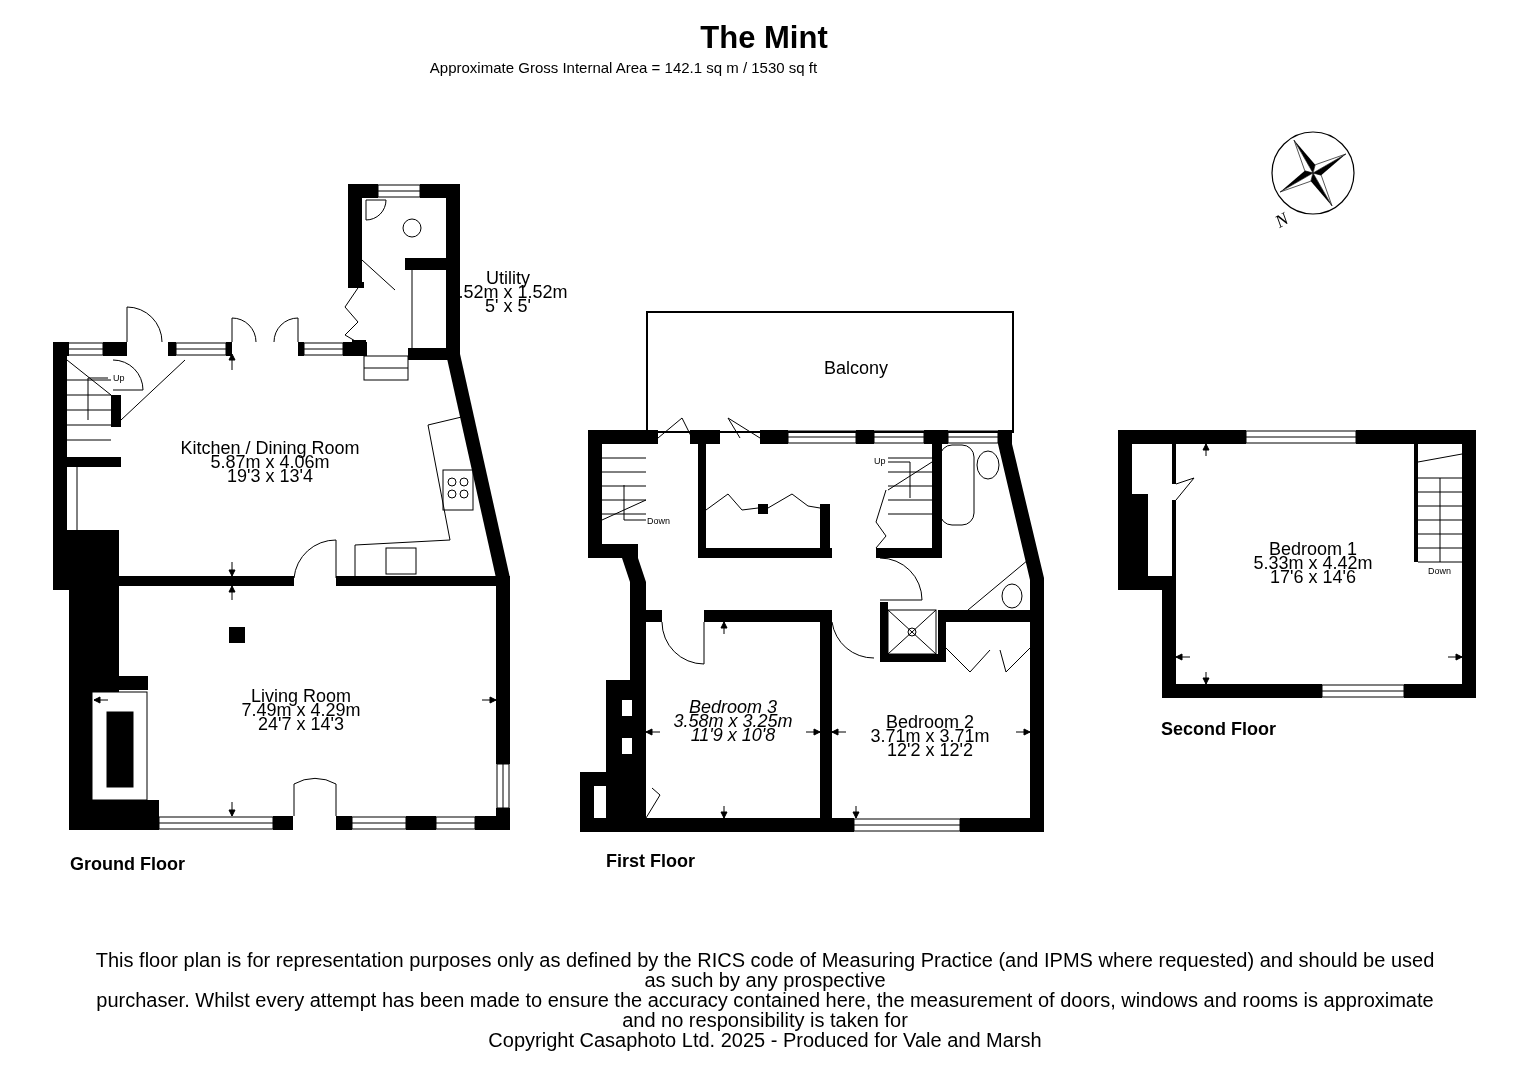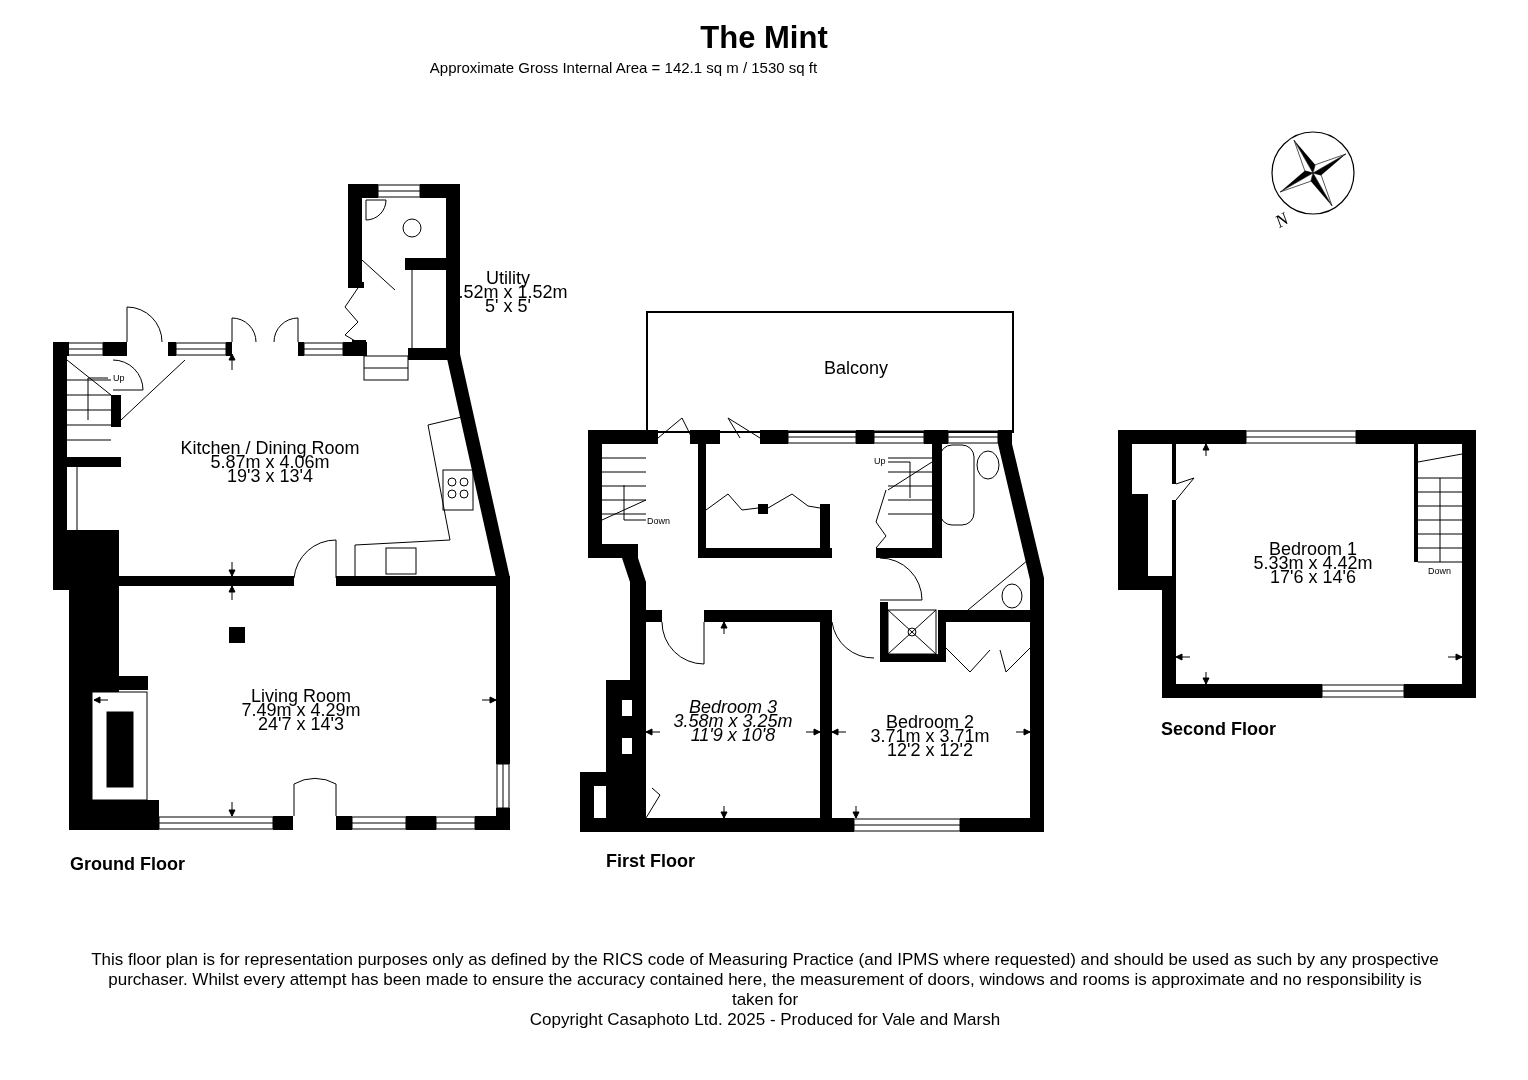--- a/index.html
+++ b/index.html
@@ -3,21 +3,21 @@
 <meta charset="utf-8">
 <style>
   html, body { margin:0; padding:0; background:#ffffff; }
   body { width:1528px; height:1080px; position:relative; overflow:hidden; font-family:"Liberation Sans", sans-serif; color:#000; }
   .title { position:absolute; left:0; width:1528px; top:20px; text-align:center; font-size:31px; font-weight:bold; line-height:36px; }
   .subtitle { position:absolute; left:0; width:1247px; top:57px; text-align:center; font-size:15px; line-height:22px; }
   svg.plan { position:absolute; left:0; top:0; }
   .floor-label { position:absolute; font-size:18px; font-weight:bold; }
   .room-label { position:absolute; text-align:center; font-size:18px; line-height:14px; transform:translateX(-50%); white-space:nowrap; }
   .small-label { position:absolute; font-size:9px; }
-  .disclaimer { position:absolute; left:90px; width:1350px; top:950px; text-align:center; font-size:17px; line-height:20px; }
+  .disclaimer { position:absolute; left:90px; width:1350px; top:950px; text-align:center; font-size:20px; line-height:20px; }
   .disclaimer p { margin:0; }
 </style>
 </head>
 <body>
 
 <div class="title">The Mint</div>
 <div class="subtitle">Approximate Gross Internal Area = 142.1 sq m / 1530 sq ft</div>
 
 <svg class="plan" width="1528" height="1080" viewBox="0 0 1528 1080">
 

